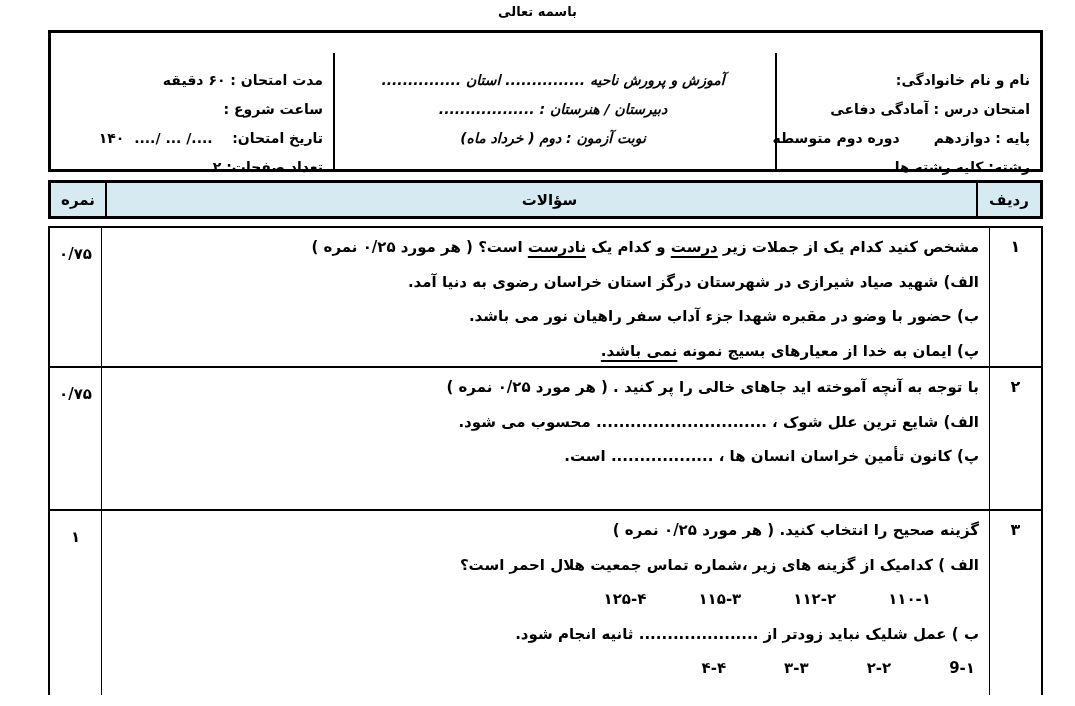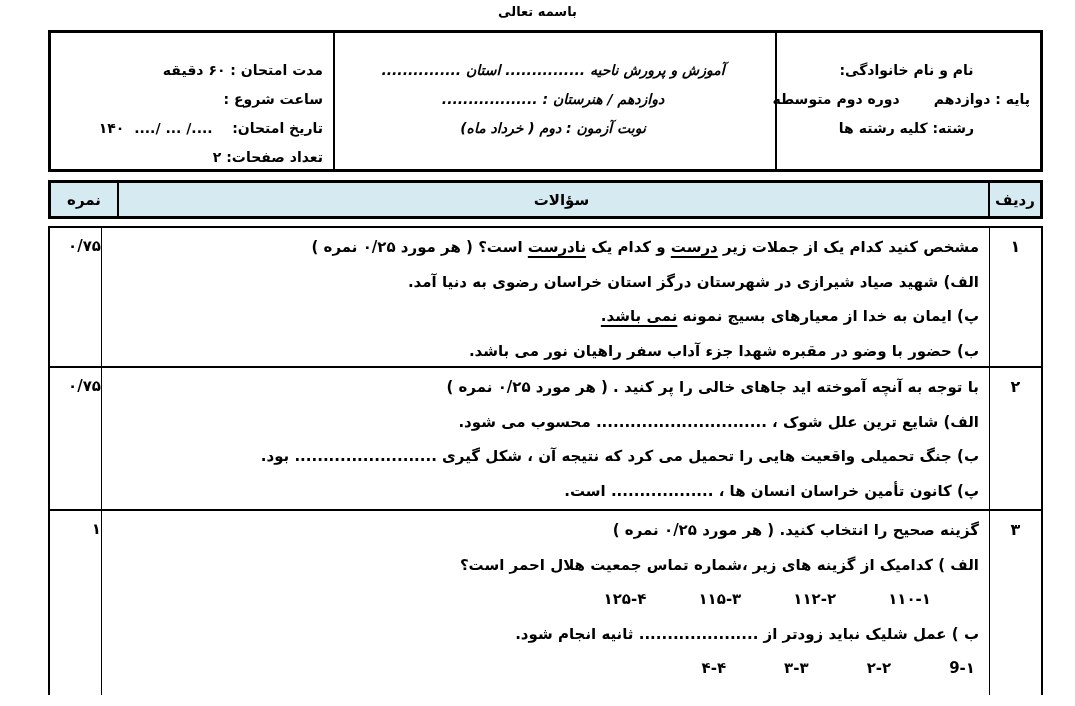--- a/index.html
+++ b/index.html
@@ -21,45 +21,46 @@
   
   .info{
     display:flex;
     margin:0 32px 0 48px;
     border:3px solid #000;
     height:142px;
     box-sizing:border-box;
   }
   .info-cell{
     box-sizing:border-box;
-    padding:23px 10px 0 6px;
+    padding:13px 10px 0 6px;
     font-size:14px;
     line-height:29px;
+    margin-top:20px;
   }
-  .info-student{width:265px;border-left:2px solid #000;text-align:center;}
+  .info-student{width:265px;border-left:2px solid #000;}
   .info-school{flex:1;text-align:center;border-left:2px solid #000;font-style:italic;}
   .info-meta{width:282px;}
   .info-line{white-space:nowrap;}
   
   .qhead{
     display:flex;
     margin:8px 32px 0 48px;
     border:3px solid #000;
     height:39px;
     box-sizing:border-box;
     background:#d5eaf1;
     font-size:15px;
   }
   .qhead>div{
     display:flex;align-items:center;justify-content:center;
     box-sizing:border-box;
   }
-  .qh-radif{width:52px;border-left:2.5px solid #000;}
+  .qh-radif{width:64px;border-left:2.5px solid #000;}
   .qh-soalat{flex:1;margin-left:16px;}
-  .qh-nomre{width:68px;border-right:2.5px solid #000;}
+  .qh-nomre{width:56px;border-right:2.5px solid #000;}
   
   .qtable{
     margin:7px 32px 0 48px;
     border:2px solid #000;
     border-bottom:none;
     height:469px;
     box-sizing:border-box;
     display:flex;
     flex-direction:column;
     overflow:hidden;
@@ -77,22 +78,22 @@
     border-left:1.5px solid #000;
     box-sizing:border-box;
     text-align:center;
     padding-top:9px;
     font-size:16px;
   }
   .q-score{
     width:52px;
     border-right:1.5px solid #000;
     box-sizing:border-box;
-    text-align:right;
-    padding-top:9px;
+    text-align:center;
+    padding-top:17px;
     font-size:15px;
   }
   .q-content{
     flex:1;
     padding:2px 10px 0 6px;
     font-size:15px;
     line-height:34.5px;
   }
   .line{white-space:nowrap;}
   .line.options{
@@ -107,26 +108,27 @@
   }
 </style>
 </head>
 <body>
 
 <div class="bismillah">باسمه تعالی</div>
 
 <div class="info">
   <div class="info-cell info-student">
     <div class="info-line">نام و نام خانوادگی:</div>
+    <div class="info-line">امتحان درس : آمادگی دفاعی</div>
     <div class="info-line">پایه : دوازدهم&nbsp;&nbsp;&nbsp;&nbsp;&nbsp;&nbsp;&nbsp;دوره دوم متوسطه</div>
     <div class="info-line">رشته: کلیه رشته ها</div>
   </div>
   <div class="info-cell info-school">
     <div class="info-line">آموزش و پرورش ناحیه ............... استان ...............</div>
-    <div class="info-line">دوازدهم / هنرستان : ..................</div>
+    <div class="info-line">دبیرستان / هنرستان : ..................</div>
     <div class="info-line">نوبت آزمون : دوم ( خرداد ماه)</div>
   </div>
   <div class="info-cell info-meta">
     <div class="info-line">مدت امتحان : ۶۰ دقیقه</div>
     <div class="info-line">ساعت شروع :</div>
     <div class="info-line">تاریخ امتحان:&nbsp;&nbsp;&nbsp;&nbsp;..../ ... /....&nbsp;&nbsp;۱۴۰</div>
     <div class="info-line">تعداد صفحات: ۲</div>
   </div>
 </div>
 
@@ -135,31 +137,30 @@
   <div class="qh-soalat">سؤالات</div>
   <div class="qh-nomre">نمره</div>
 </div>
 
 <div class="qtable">
     <div class="q-row">
       <div class="q-num">۱</div>
       <div class="q-content">
         <div class="line"><span>مشخص کنید کدام یک از جملات زیر </span><span class="u">درست</span><span> و کدام یک </span><span class="u">نادرست</span><span> است؟ ( هر مورد ۰/۲۵ نمره )</span></div>
         <div class="line"><span>الف) شهید صیاد شیرازی در شهرستان درگز استان خراسان رضوی به دنیا آمد.</span></div>
+        <div class="line"><span>ب) حضور با وضو در مقبره شهدا جزء آداب سفر راهیان نور می باشد.</span></div>
         <div class="line"><span>پ) ایمان به خدا از معیارهای بسیج نمونه </span><span class="u">نمی باشد.</span></div>
-        <div class="line"><span>ب) حضور با وضو در مقبره شهدا جزء آداب سفر راهیان نور می باشد.</span></div>
       </div>
       <div class="q-score">۰/۷۵</div>
     </div>
     <div class="q-row">
       <div class="q-num">۲</div>
       <div class="q-content">
         <div class="line"><span>با توجه به آنچه آموخته اید جاهای خالی را پر کنید . ( هر مورد ۰/۲۵ نمره )</span></div>
         <div class="line"><span>الف) شایع ترین علل شوک ، .............................. محسوب می شود.</span></div>
-        <div class="line"><span>ب) جنگ تحمیلی واقعیت هایی را تحمیل می کرد که نتیجه آن ، شکل گیری ......................... بود.</span></div>
         <div class="line"><span>پ) کانون تأمین خراسان انسان ها ، .................. است.</span></div>
       </div>
       <div class="q-score">۰/۷۵</div>
     </div>
     <div class="q-row">
       <div class="q-num">۳</div>
       <div class="q-content">
         <div class="line"><span>گزینه صحیح را انتخاب کنید. ( هر مورد ۰/۲۵ نمره )</span></div>
         <div class="line"><span>الف ) کدامیک از گزینه های زیر ،شماره تماس جمعیت هلال احمر است؟</span></div>
         <div class="line options" style="padding-right: 48px; gap: 52px;">

